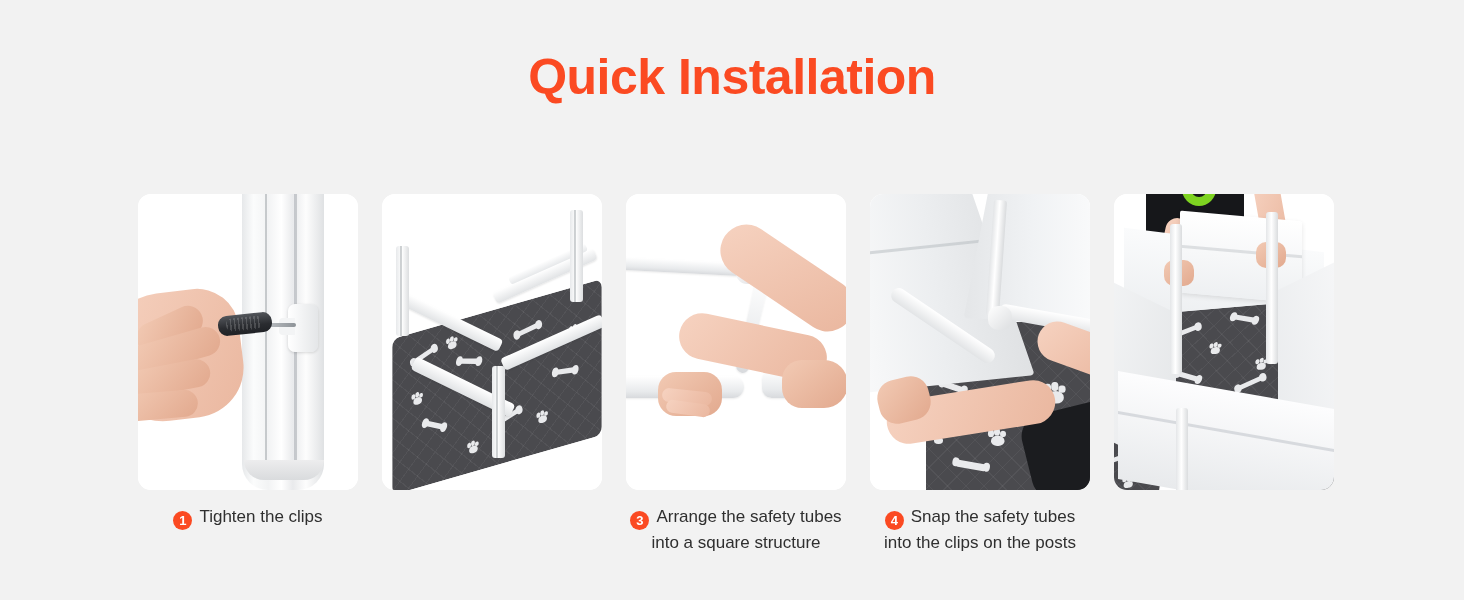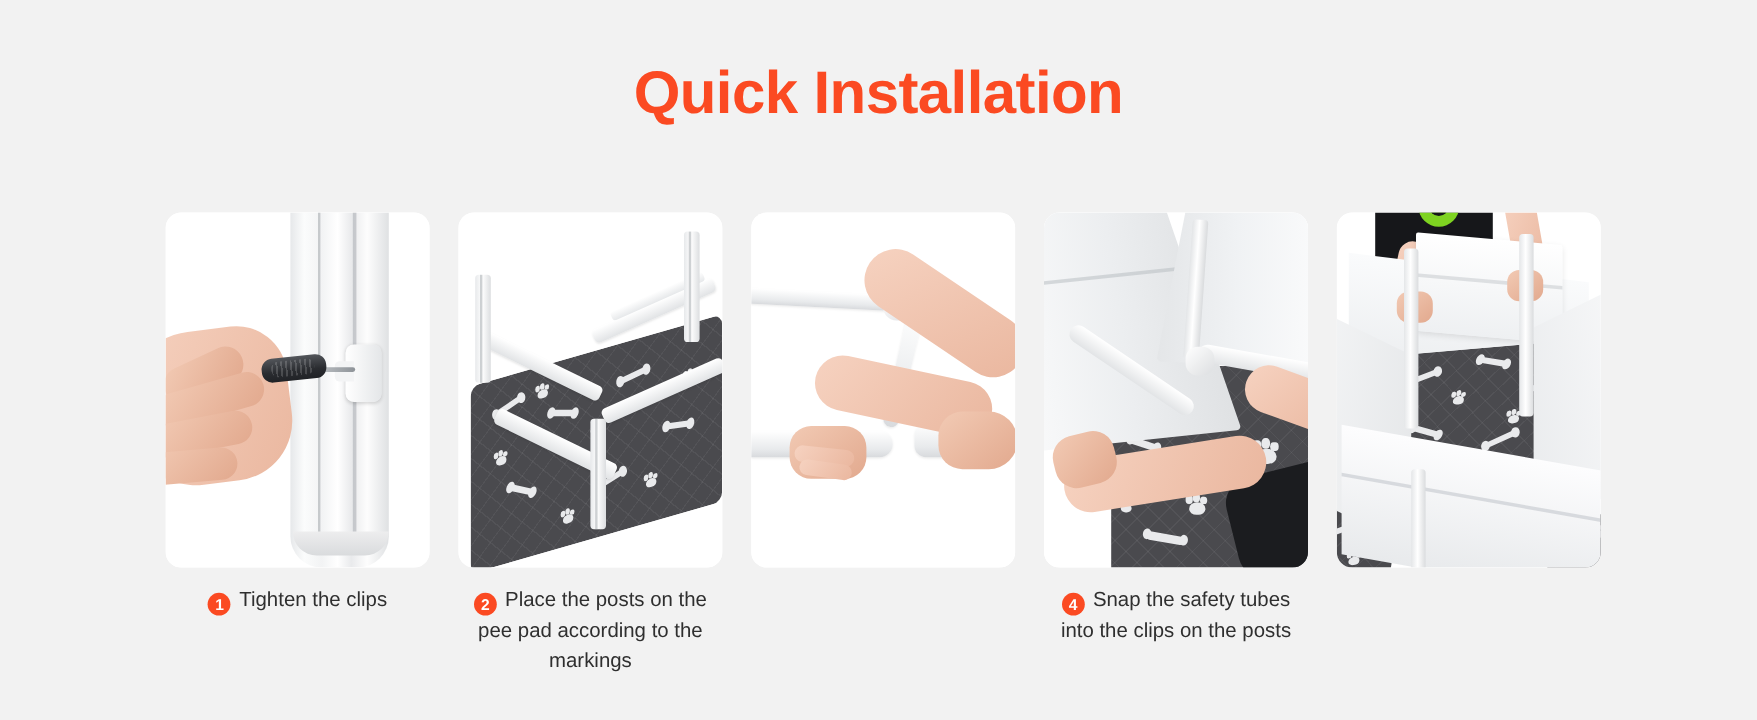--- a/index.html
+++ b/index.html
@@ -19,21 +19,21 @@
     font-size:50px;font-weight:bold;letter-spacing:-0.5px;
     color:#fb4a22;line-height:1.05;
   }
   .subtitle{
     margin:0;padding-top:9px;
     font-size:27px;font-weight:300;color:#3c3c3c;letter-spacing:0.1px;
   }
 
   
   .steps{
-    position:absolute;left:138px;top:177px;
+    position:absolute;left:138px;top:194px;
     width:1200px;
     display:flex;gap:24px;
   }
   .step{width:220px;display:flex;flex-direction:column;}
   .card{
     width:220px;height:296px;
     background:#ffffff;border-radius:13px;
     overflow:hidden;position:relative;
   }
   .photo{position:absolute;inset:0;overflow:hidden;background:#fff;}
@@ -316,41 +316,41 @@
           <div class="rail p2-r1"></div>
           <div class="rail p2-r2"></div>
           <div class="rail p2-r3"></div>
           <div class="rail p2-r4"></div>
           <div class="p2-bar"></div>
           <div class="post p2-p1"></div>
           <div class="post p2-p2"></div>
           <div class="post p2-p3"></div>
         </div>
       </div>
-      <div class="caption">
-        <span class="badge">2</span><span>Place the posts on the pee pad according to the markings</span>
-      </div>
     </div>
 
     <div class="step">
       <div class="card">
         <div class="photo">
           <div class="tube p3-tubeTop"></div>
           <div class="p3-elbow"></div>
           <div class="tube p3-tubeDown"></div>
           <div class="p3-armR sk"></div>
           <div class="tube p3-tubeL"></div>
           <div class="tube p3-tubeR"></div>
           <div class="p3-armL sk"></div>
           <div class="p3-handR sk2"></div>
           <div class="p3-handL sk2"></div>
           <div class="p3-fl1 sk"></div>
           <div class="p3-fl2 sk"></div>
         </div>
       </div>
+      <div class="caption">
+        <span class="badge">3</span><span>Arrange the safety tubes into a square structure</span>
+      </div>
     </div>
 
     <div class="step">
       <div class="card">
         <div class="photo">
           <div class="p4-pad pad">
             <span class="bone" style="left:40px;top:24px;width:30px;height:7px;transform:rotate(-8deg)"></span>
             <span class="bone" style="left:16px;top:62px;width:22px;height:6px;transform:rotate(18deg)"></span>
             <span class="bone" style="left:124px;top:96px;width:26px;height:6px;transform:rotate(-14deg)"></span>
             <span class="bone" style="left:30px;top:140px;width:30px;height:7px;transform:rotate(10deg)"></span>

